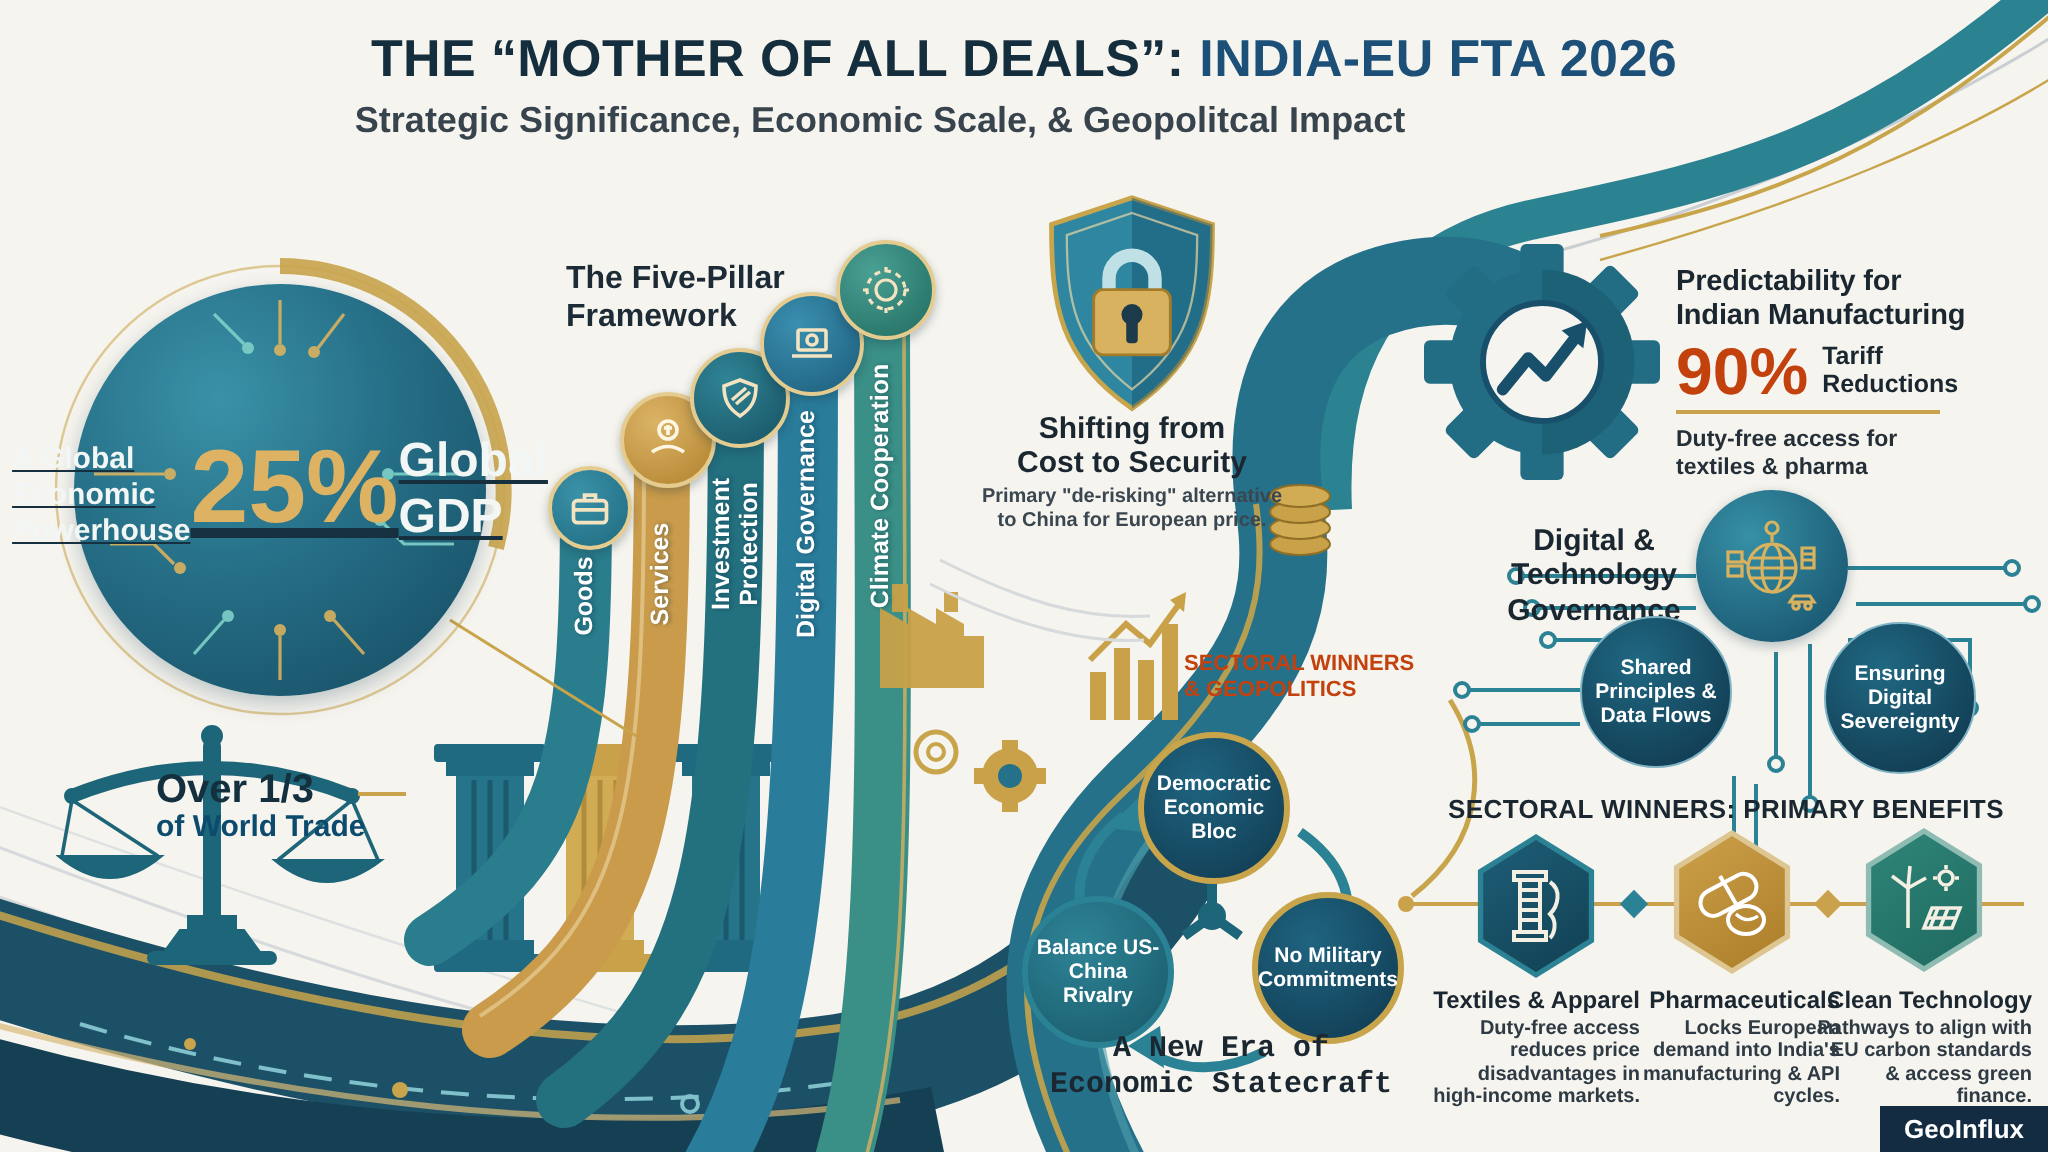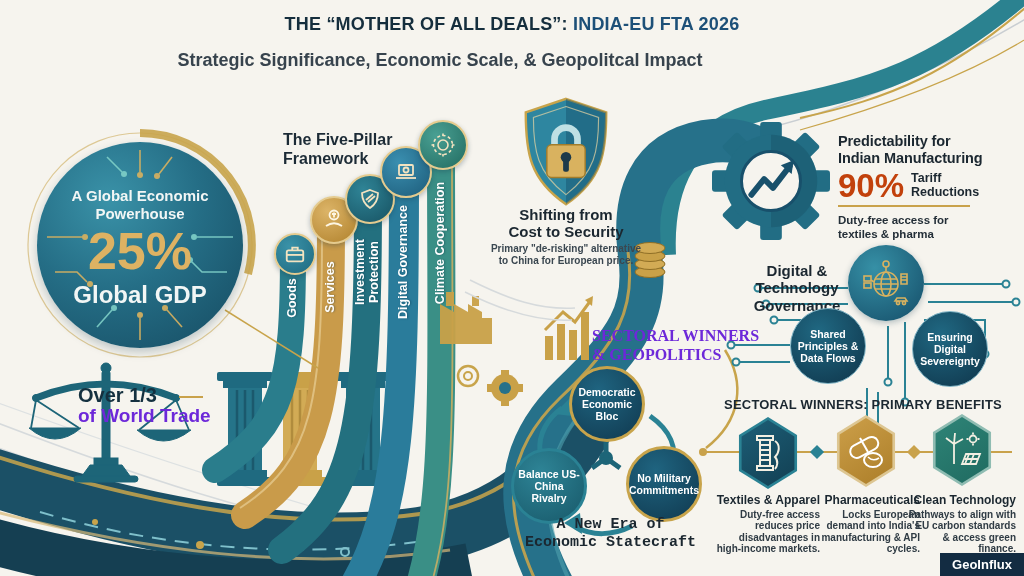--- a/index.html
+++ b/index.html
@@ -5,36 +5,36 @@
   html,body{margin:0;padding:0;}
   #canvas{
     position:relative;width:1024px;height:576px;overflow:hidden;
     background:#f6f4ee;
     font-family:"Liberation Sans", sans-serif;
     color:#16303f;
   }
   .abs{position:absolute;}
   svg{display:block;}
   
-  .title{left:0;top:14px;width:1024px;text-align:center;font-size:18px;font-weight:800;letter-spacing:.2px;z-index:5;}
+  .title{left:0;top:14px;width:1024px;text-align:center;font-size:26px;font-weight:800;letter-spacing:.2px;z-index:5;}
   .title .accent{color:#1d5078;}
   .title .main{color:#152e3d;}
   .subtitle{left:0;top:50px;width:880px;text-align:center;font-size:18px;font-weight:600;color:#37434d;z-index:5;}
   
   .eco-heading{left:30px;top:94px;width:210px;text-align:center;font-size:14px;font-weight:800;line-height:1.25;color:#1c2b36;z-index:5;}
   .big-circle{left:37px;top:142px;width:206px;height:206px;border-radius:50%;
     background:radial-gradient(circle at 35% 28%, #3a92a8 0%, #256e86 45%, #154a60 100%);
     z-index:4;box-shadow:0 4px 10px rgba(20,60,80,.25);}
-  .big-circle .inner-text{position:absolute;left:0;top:0;width:100%;height:100%;display:flex;flex-direction:column;align-items:center;justify-content:center;text-align:center;}
+  .big-circle .inner-text{position:absolute;left:0;top:0;width:100%;height:100%;display:flex;align-items:center;justify-content:center;text-decoration:underline;}
   .powerhouse{font-size:15px;font-weight:700;color:#f2f6f5;line-height:1.2;margin-top:6px;}
-  .gdp-percent{font-size:52px;font-weight:800;color:#ddb263;line-height:1.02;margin:2px 12px;}
+  .gdp-percent{font-size:52px;font-weight:800;color:#ddb263;line-height:1.02;margin:2px 0;}
   .gdp-label{font-size:24px;font-weight:700;color:#f2f6f5;}
   .trade-text{left:78px;top:384px;z-index:6;line-height:1.1;}
   .trade-value{font-size:20px;font-weight:800;color:#14303f;}
-  .trade-label{font-size:19px;font-weight:700;color:#6d28d9;}
+  .trade-label{font-size:15px;font-weight:700;color:#0c4a6e;}
   .trade-dash{left:179px;top:396px;width:24px;height:2px;background:#c9a24b;z-index:6;}
   
   .fw-heading{left:283px;top:130px;width:160px;font-size:16px;font-weight:800;line-height:1.2;color:#1c2b36;z-index:6;}
   .pillar-circle{border-radius:50%;border:2px solid #e4cb8f;z-index:6;display:flex;align-items:center;justify-content:center;box-shadow:0 2px 5px rgba(20,50,70,.3);}
   .pillar-label{z-index:6;color:#ffffff;font-size:12.5px;font-weight:700;text-align:center;transform:translate(-50%,-50%) rotate(-90deg);line-height:1.1;text-shadow:0 1px 2px rgba(0,40,60,.4);}
   .nowrap{white-space:nowrap;}
   
   .shield-wrap{left:518px;top:95px;z-index:5;}
   .sec-title{left:487px;top:206px;width:158px;text-align:center;font-size:15px;font-weight:700;line-height:1.15;color:#1b2730;z-index:6;}
   .sec-desc{left:480px;top:243px;width:172px;text-align:center;font-size:10px;font-weight:600;line-height:1.2;color:#3a4750;z-index:6;}
@@ -48,21 +48,21 @@
   .pred-rule{width:132px;height:2px;background:#c9a24b;margin-top:3px;}
   .pred-desc{margin-top:7px;font-size:11.5px;font-weight:700;line-height:1.2;color:#242f38;}
   
   .dg-heading{left:728px;top:262px;width:138px;text-align:center;font-size:15px;font-weight:800;line-height:1.15;color:#1b2730;z-index:6;}
   .dg-hub{left:848px;top:245px;width:76px;height:76px;border-radius:50%;z-index:6;
     background:radial-gradient(circle at 35% 30%, #3690a6, #1b5a74 80%);display:flex;align-items:center;justify-content:center;box-shadow:0 2px 6px rgba(20,60,80,.3);}
   .dg-bubble{width:76px;height:76px;border-radius:50%;z-index:6;display:flex;align-items:center;justify-content:center;text-align:center;
     background:radial-gradient(circle at 38% 30%, #206882, #113c52 85%);border:1.5px solid #7fb3c4;
     color:#fff;font-size:10.5px;font-weight:700;line-height:1.15;padding:2px;box-sizing:border-box;}
   
-  .geo-heading{left:592px;top:326px;width:230px;font-size:16px;font-weight:800;line-height:1.2;color:#6d28d9;z-index:6;font-family:Liberation Serif, serif;}
+  .geo-heading{left:592px;top:326px;width:230px;font-size:11px;font-weight:800;line-height:1.2;color:#c2410c;z-index:6;}
   .cycle-node{width:76px;height:76px;border-radius:50%;z-index:6;display:flex;align-items:center;justify-content:center;text-align:center;
     color:#fff;font-size:10.5px;font-weight:700;line-height:1.15;padding:3px;box-sizing:border-box;}
   .node-gold{background:radial-gradient(circle at 38% 30%, #1f6480, #123f56 85%);border:3px solid #c8a44b;}
   .node-teal{background:radial-gradient(circle at 38% 30%, #2e8496, #1b5f70 85%);border:3px solid #2a8294;}
   .geo-caption{left:518px;top:516px;width:185px;text-align:center;font-size:15px;font-weight:800;line-height:1.2;color:#1b2730;z-index:6;font-family:Liberation Mono, monospace;}
   
   .ben-heading{left:712px;top:397px;width:302px;text-align:center;font-size:13px;font-weight:800;letter-spacing:.2px;color:#1b2730;z-index:6;}
   .hex{z-index:6;}
   .hex .outer,.hex .inner{clip-path:polygon(50% 0,94% 25%,94% 75%,50% 100%,6% 75%,6% 25%);}
   .hex .outer{width:66px;height:72px;}

